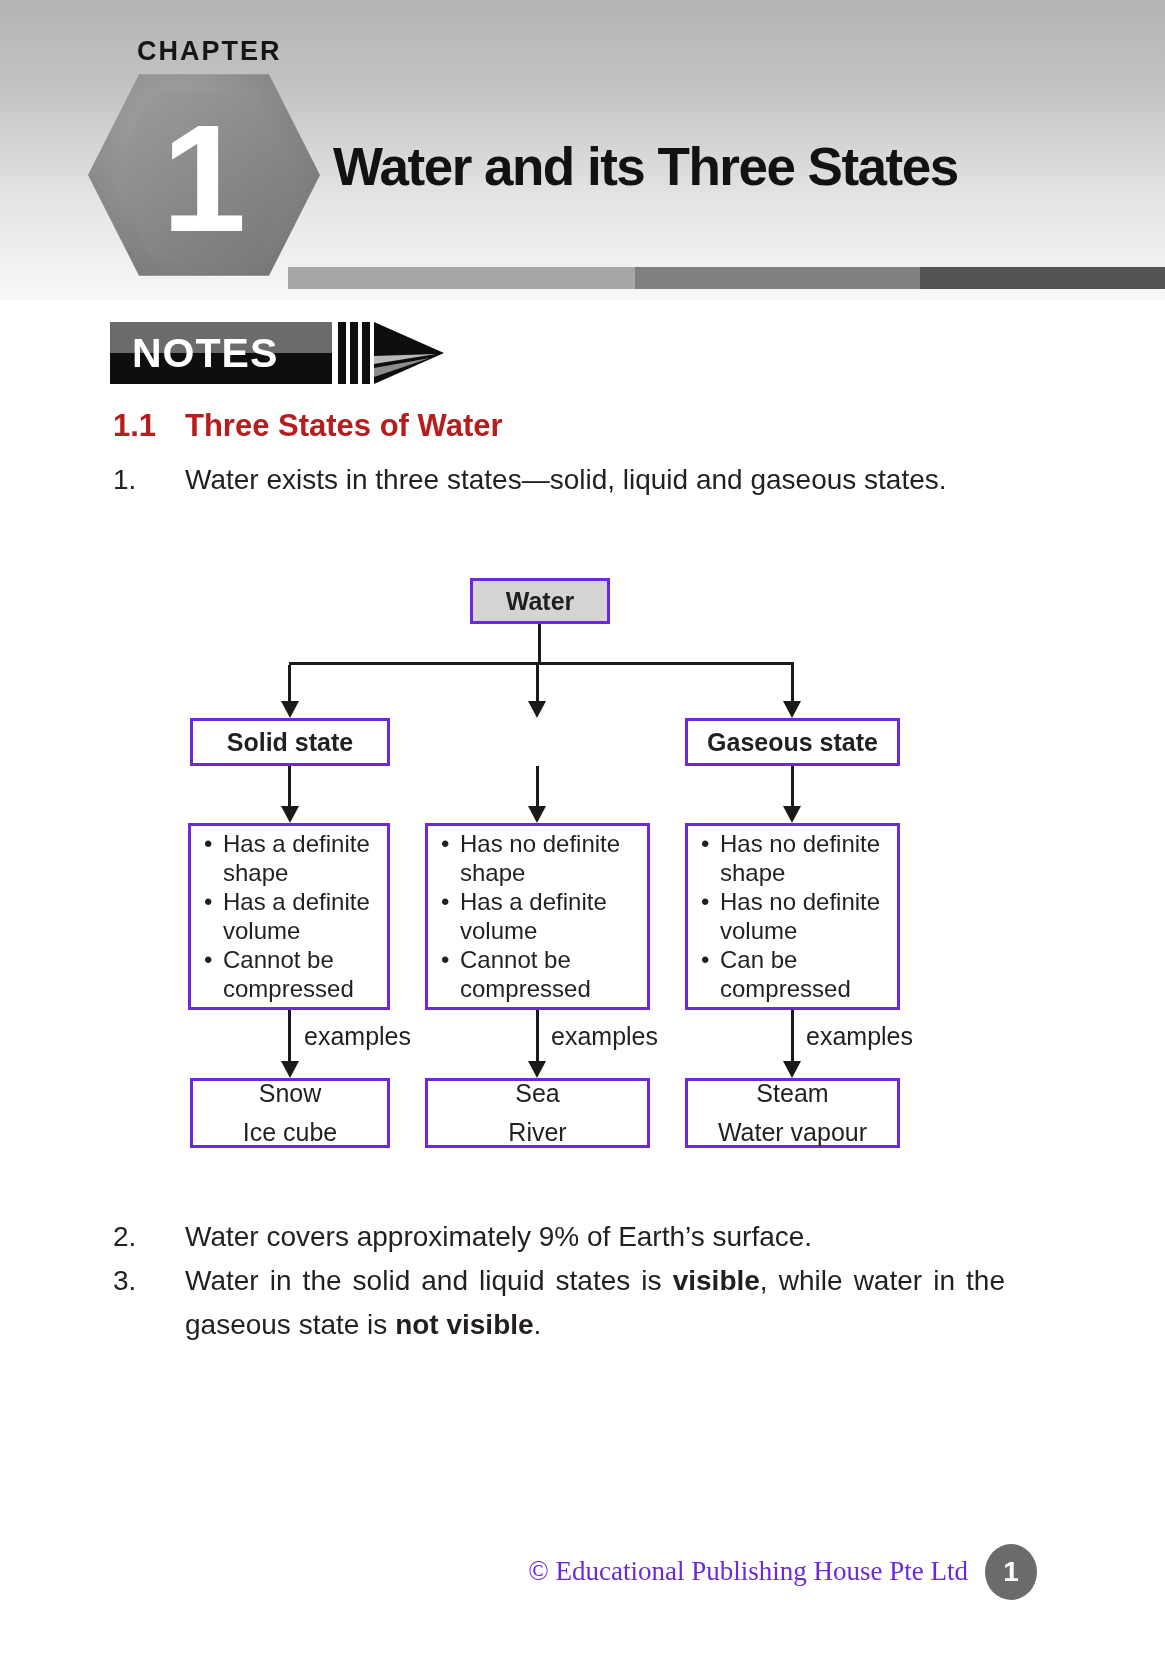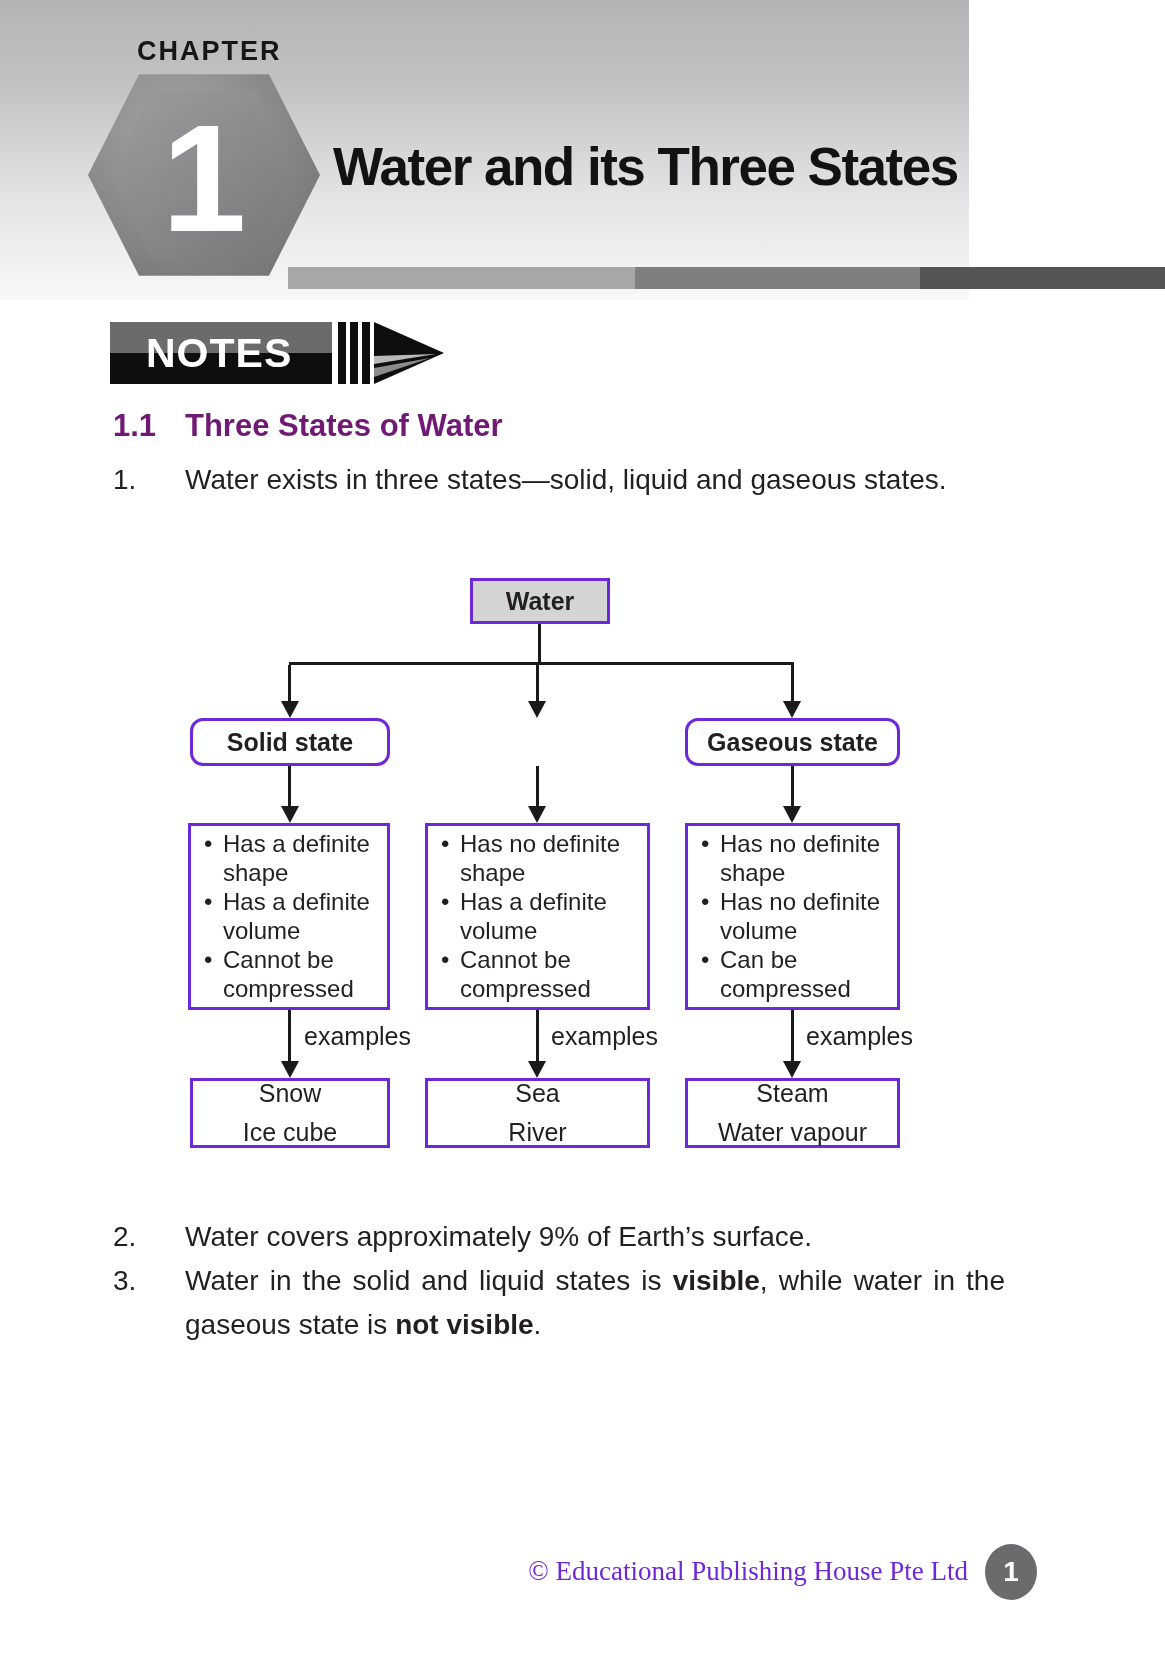--- a/index.html
+++ b/index.html
@@ -4,21 +4,21 @@
 <style>
   * { box-sizing: border-box; }
   html,body { margin:0; padding:0; background:#ffffff; }
   .page {
     position:relative; width:1165px; height:1655px; background:#ffffff;
     font-family:"Liberation Sans", sans-serif; color:#231f20; overflow:hidden;
   }
 
   
   .header {
-    position:absolute; left:0; top:0; width:969px; height:300px;
+    position:absolute; left:0; top:0; width:1165px; height:300px;
     background:linear-gradient(180deg,#b4b4b7 0%, #c2c2c5 28%, #e4e4e6 66%, #f8f8f9 100%);
   }
   .chapter-label {
     position:absolute; left:137px; top:36px;
     font-size:27px; font-weight:700; letter-spacing:2px; color:#161616;
   }
   .hexagon {
     position:absolute; left:88px; top:70px; width:232px; height:210px;
     clip-path:polygon(0% 50%, 22% 2%, 78% 2%, 100% 50%, 78% 98%, 22% 98%);
     background:radial-gradient(circle at 38% 28%, #a6a6a9 0%, #8b8b8e 45%, #6d6d70 100%);
@@ -38,32 +38,32 @@
     font-size:53px; font-weight:700; letter-spacing:-1.5px; color:#121212;
   }
   .hbar { position:absolute; top:267px; height:22px; }
   .hbar.s1 { left:288px;  width:347px; background:#a7a7a9; }
   .hbar.s2 { left:635px;  width:285px; background:#7f7f82; }
   .hbar.s3 { left:920px;  width:245px; background:#545457; }
 
   
   .notes-banner { position:absolute; left:110px; top:322px; height:62px; display:flex; }
   .notes-label {
-    width:222px; height:62px; padding-left:36px;
+    width:222px; height:62px; padding-left:22px;
     background:linear-gradient(180deg,#6b6b6e 0%, #6b6b6e 50%, #0e0e0e 50%, #0e0e0e 100%);
     color:#ffffff; font-weight:700; font-size:41px; letter-spacing:1px;
     display:flex; align-items:center;
   }
   .notes-arrow { margin-left:4px; }
 
   
   .section-heading {
     position:absolute; left:113px; top:408px; width:900px;
     display:grid; grid-template-columns:72px 1fr;
-    font-size:31px; font-weight:700; color:#701a75;
+    font-size:31px; font-weight:700; color:#b91c1c;
   }
   .list-row {
     position:absolute; left:113px; width:892px;
     display:grid; grid-template-columns:72px 1fr;
     font-size:28px; line-height:44px; color:#231f20;
   }
   .list-row .txt { text-align:justify; text-align-last:left; }
   .item1 { top:458px; }
   .item2 { top:1215px; }
   .item3 { top:1259px; }
@@ -73,21 +73,21 @@
   .chart { position:absolute; left:0; top:570px; width:1165px; height:590px; }
   .cbox { position:absolute; border:3px solid #6d28d9; background:#ffffff; }
   .water-box {
     left:470px; top:8px; width:140px; height:46px; background:#d4d4d5;
     display:flex; align-items:center; justify-content:center;
     font-weight:700; font-size:25px;
   }
   .state-box {
     top:148px; height:48px;
     display:flex; align-items:center; justify-content:center;
-    font-weight:700; font-size:25px;border-radius:13px;
+    font-weight:700; font-size:25px;
   }
   .props-box { top:253px; height:187px; padding:3px 6px 0 8px; font-size:24px; line-height:29px; }
   .props-box ul { margin:0; padding:0; list-style:none; }
   .props-box li { position:relative; padding-left:24px; }
   .props-box li::before { content:"•"; position:absolute; left:5px; }
   .example-box {
     top:508px; height:70px;
     display:flex; flex-direction:column; align-items:center; justify-content:center;
     font-size:25px; line-height:31px; text-align:center;gap:8px;
   }

